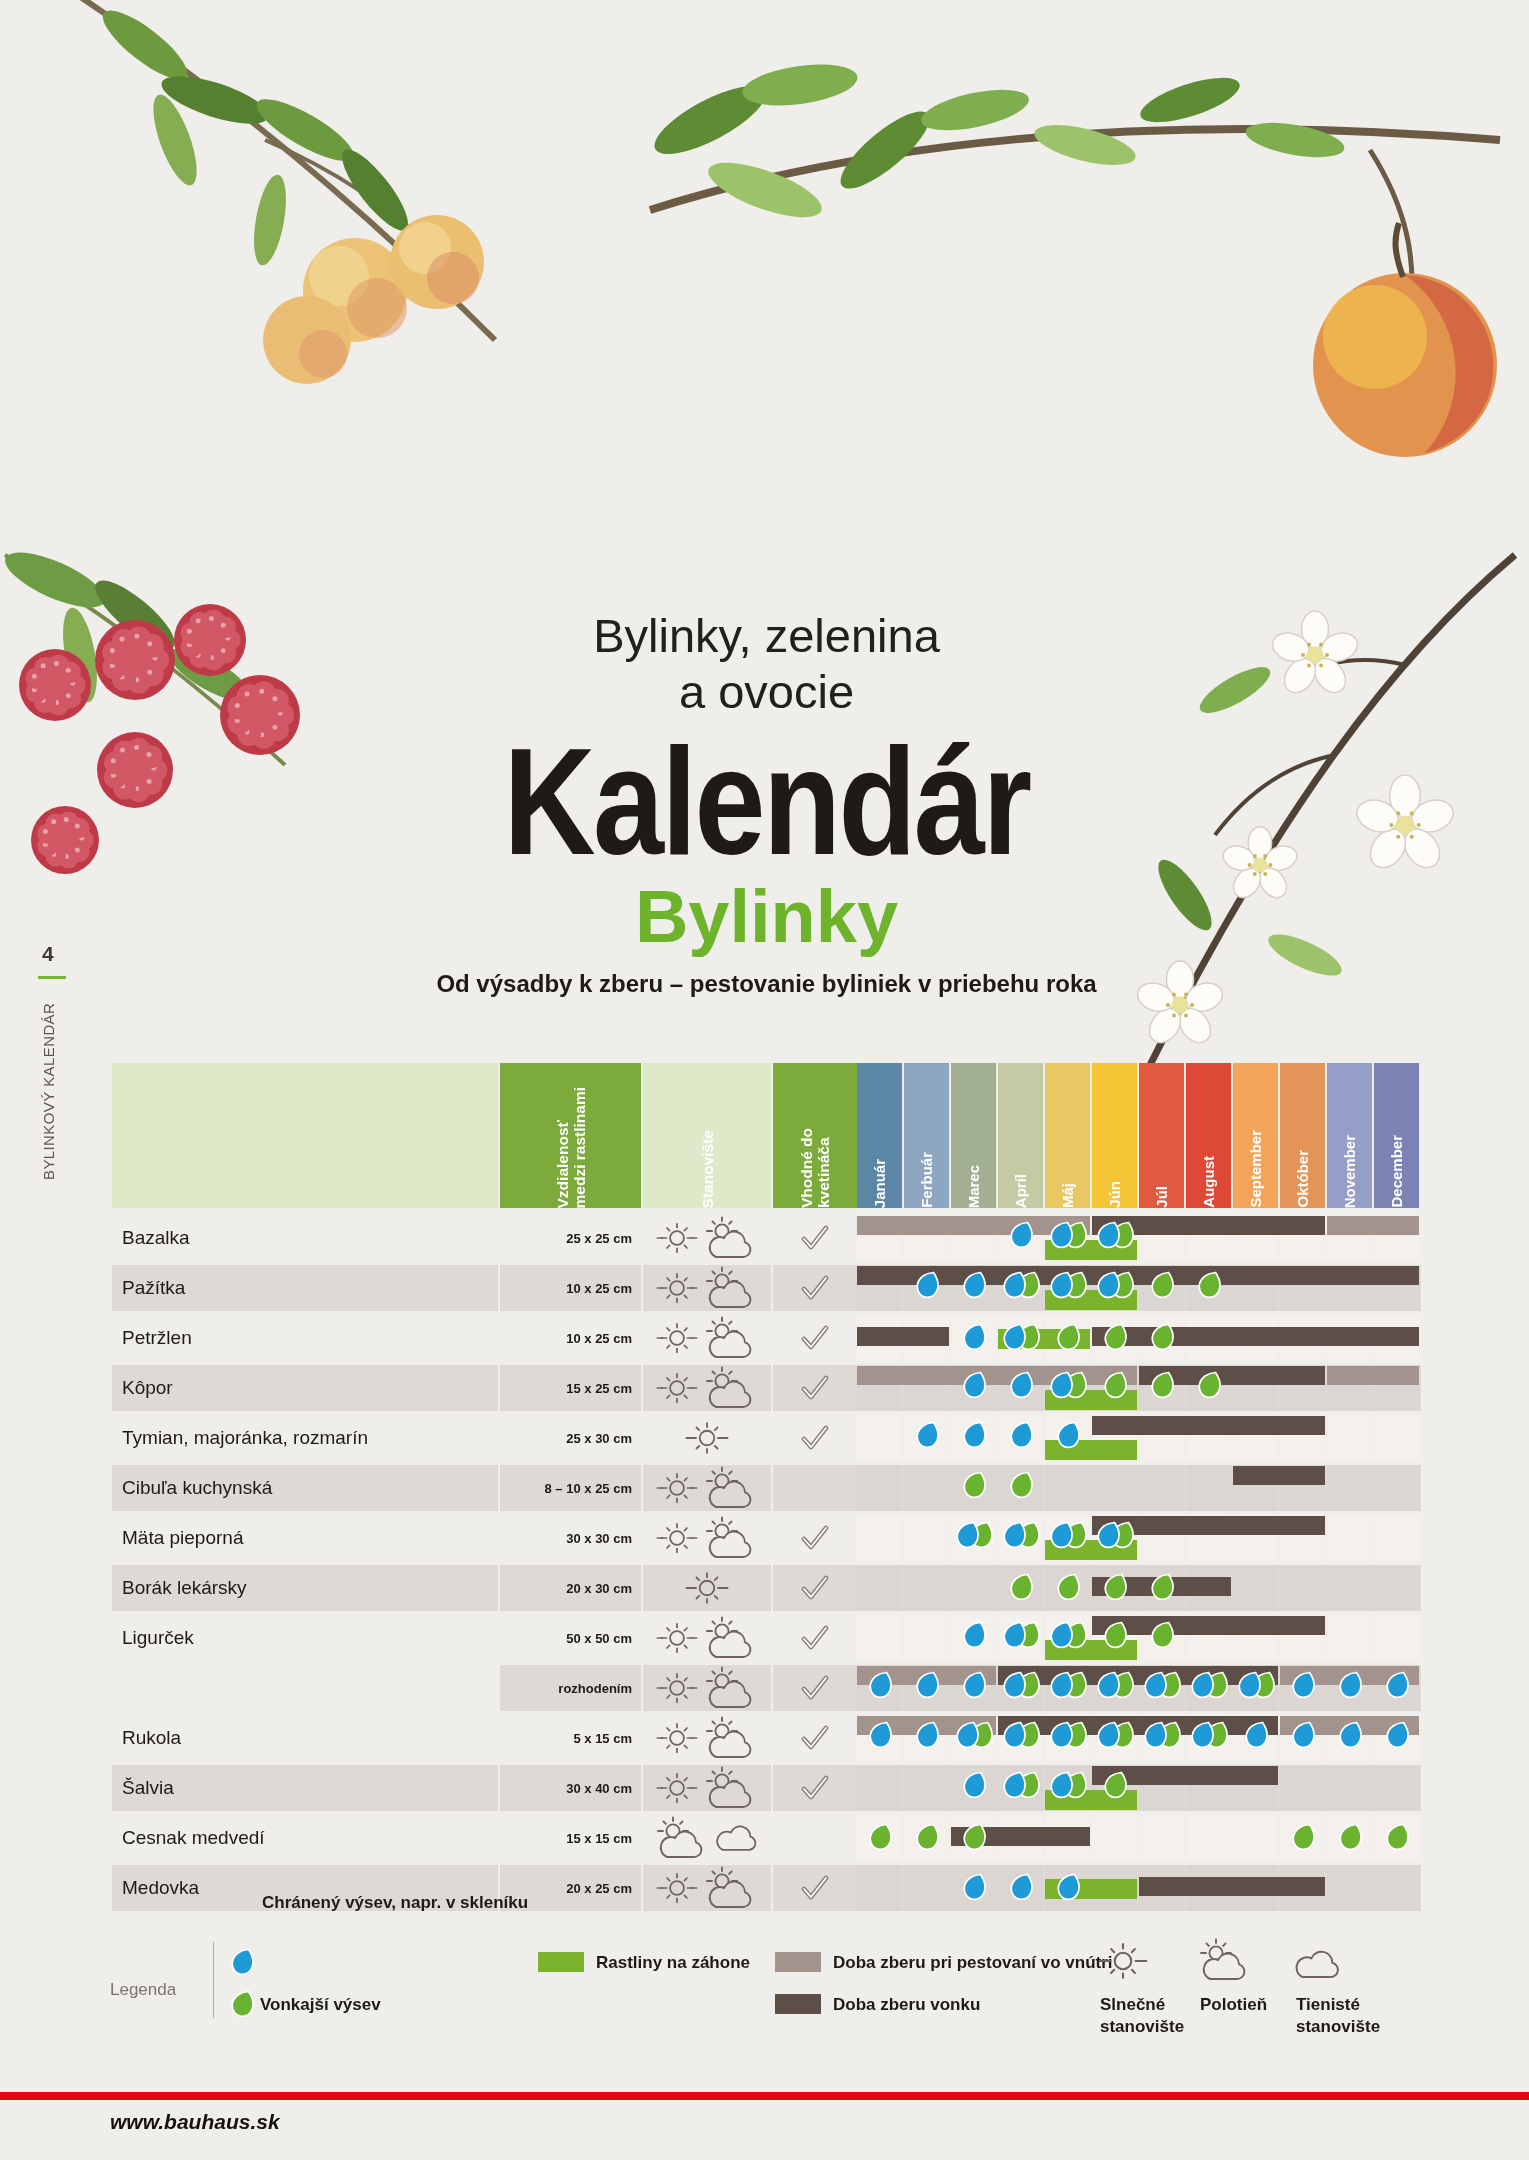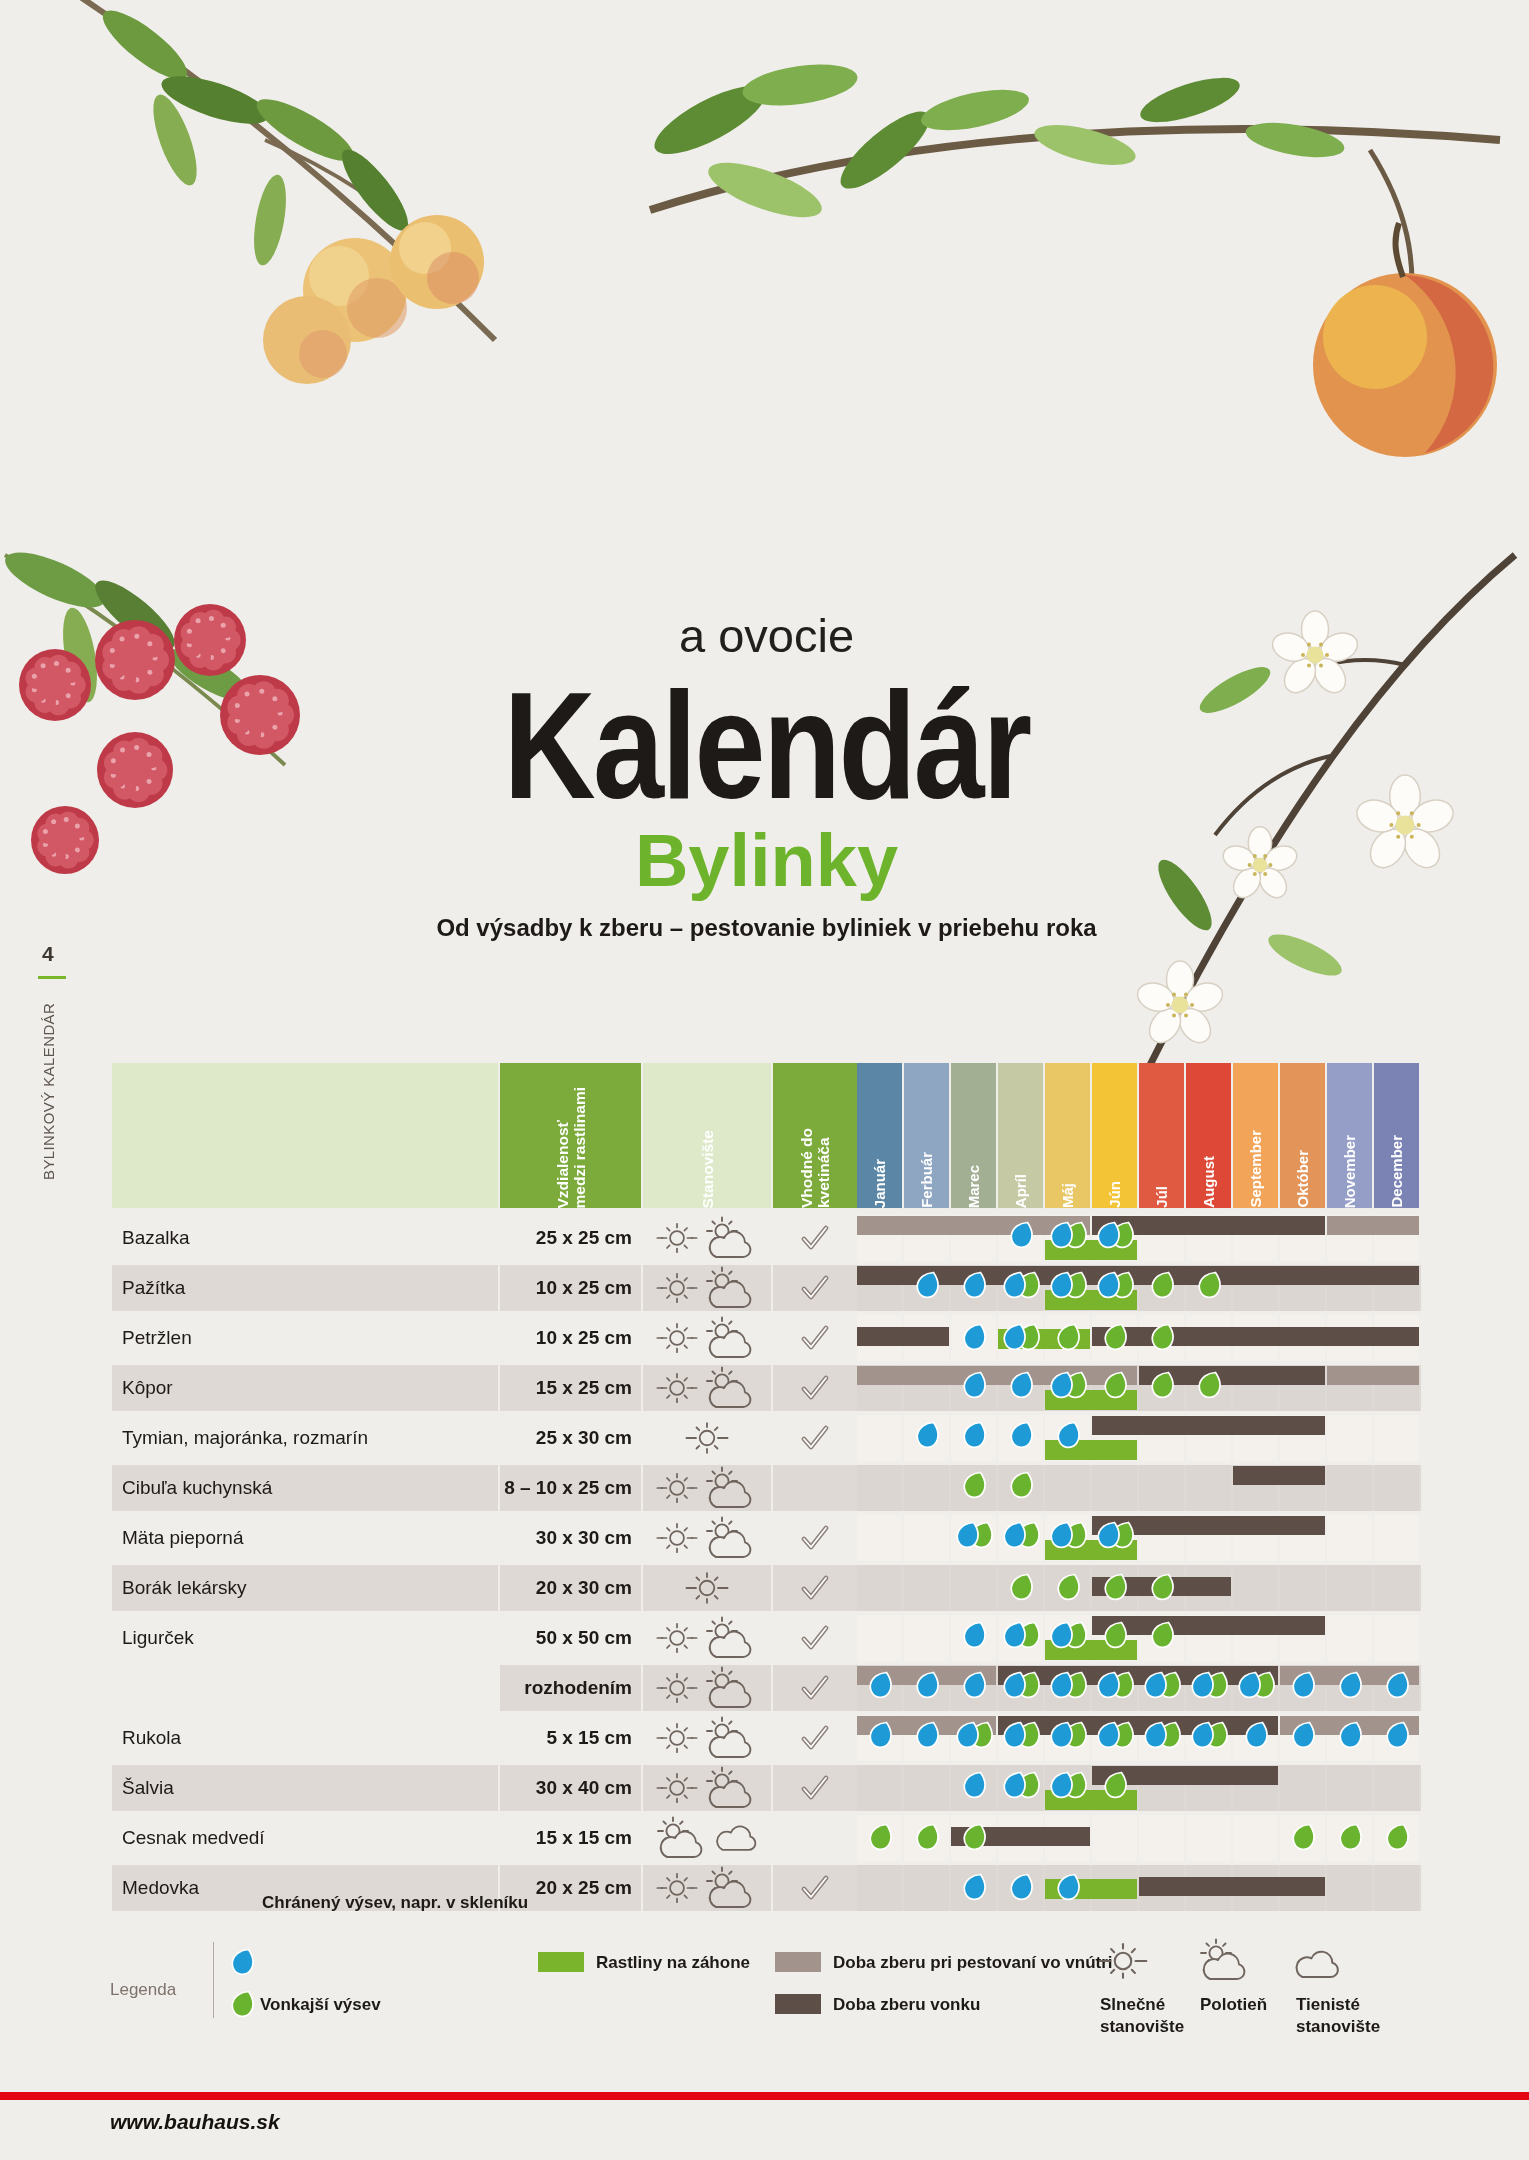--- a/index.html
+++ b/index.html
@@ -23,21 +23,21 @@
   .hcell{position:absolute;top:0;height:145px;display:flex;align-items:flex-end;justify-content:center;}
   .hcell .v{font-size:15.5px;font-weight:600;color:#fff;line-height:17px;padding-bottom:10px;text-align:left;}
   .hc-green{background:#7cab3c;}
   .hc-pale{background:#dde9c9;}
   .mcol{position:absolute;top:0;height:145px;display:flex;align-items:flex-end;justify-content:center;}
   .mcol .v{font-size:15px;font-weight:600;color:#fff;padding-bottom:9px;}
   .row{position:absolute;left:0;width:1309px;height:46px;}
   .rc{position:absolute;top:0;height:46px;}
   .gray .rc{background:#dfd9d5;}
   .c-name{left:0;width:386px;font-size:19px;font-weight:400;display:flex;align-items:center;padding-left:10px;box-sizing:border-box;}
-  .c-dist{left:388px;width:141px;font-size:19px;font-weight:600;display:flex;align-items:center;justify-content:flex-end;padding-right:9px;box-sizing:border-box;}
+  .c-dist{left:388px;width:141px;font-size:13px;font-weight:600;display:flex;align-items:center;justify-content:flex-end;padding-right:9px;box-sizing:border-box;}
   .c-site{left:531px;width:128px;display:flex;align-items:center;justify-content:center;gap:4px;}
   .c-pot{left:661px;width:84px;display:flex;align-items:center;justify-content:center;}
   .c-months{left:745px;width:564px;background:transparent;}
   .mcell{position:absolute;top:0;height:46px;width:45px;}
   .gray .mcell{background:#dcd6d2;}
   .white .mcell{background:#f4f1ed;}
   .bar{position:absolute;height:19px;z-index:2;}
   .bar-in{background:#a2948d;}
   .bar-out{background:#5e4e48;}
   .bar-bed{background:#7ab42c;height:20px;z-index:3;}
@@ -286,20 +286,21 @@
       <circle cx="199" cy="459.60769515458674" r="2" fill="#c9b45a"></circle>
       <circle cx="211" cy="459.60769515458674" r="2" fill="#c9b45a"></circle>
     </g>
 </svg>
 
 <div class="abs page-num">4</div>
 <div class="abs page-rule"></div>
 <div class="abs side-label v">BYLINKOVÝ KALENDÁR</div>
 
 <div class="abs title-block">
+  <div class="subtitle">Bylinky, zelenina</div>
   <div class="subtitle">a ovocie</div>
   <div class="big-title">Kalendár</div>
   <div class="section-title">Bylinky</div>
   <div class="descr">Od výsadby k zberu – pestovanie byliniek v priebehu roka</div>
 </div>
 
 <div id="herb-table" class="abs">
   <div class="hcell hc-pale" style="left:0;width:386px;"></div>
   <div class="hcell hc-green" style="left:388px;width:141px;">
     <span class="v">Vzdialenosť

